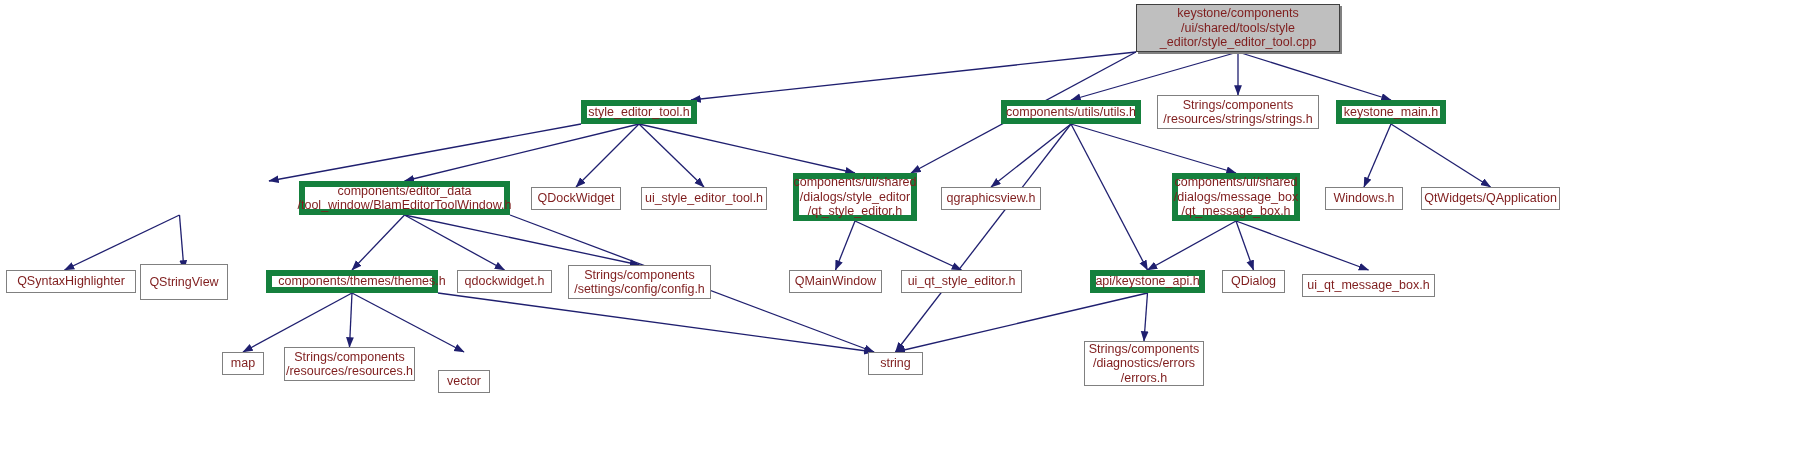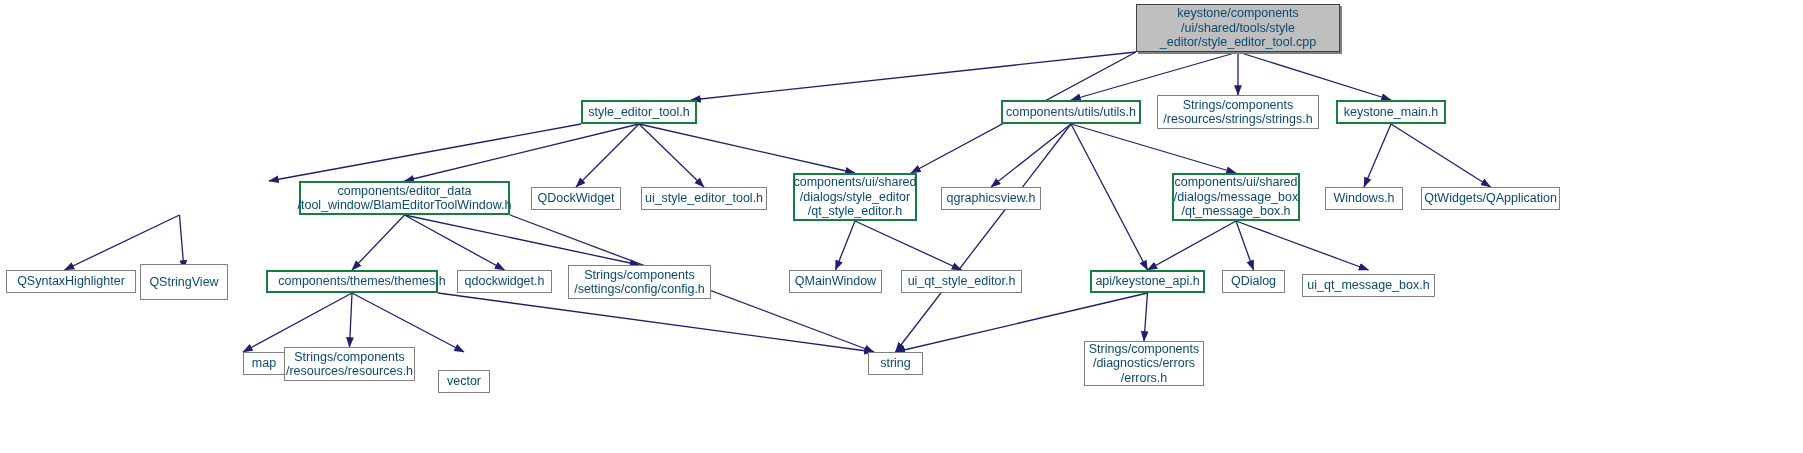--- a/index.html
+++ b/index.html
@@ -1,23 +1,23 @@
 <!DOCTYPE html>
 <html><head>
 <meta charset="utf-8">
 <style>
   html,body{margin:0;padding:0;background:#ffffff;}
   body{font-family:"Liberation Sans","DejaVu Sans",sans-serif;}
   #graph{position:relative;width:1803px;height:453px;background:#ffffff;overflow:hidden;}
   svg.edges{position:absolute;left:0;top:0;width:1803px;height:453px;pointer-events:none;}
   .node{position:absolute;box-sizing:border-box;display:flex;align-items:center;justify-content:center;
-        text-align:center;font-size:12.5px;line-height:14.5px;color:#0c4a6e;white-space:pre;
+        text-align:center;font-size:12.5px;line-height:14.5px;color:#7f1d1d;white-space:pre;
         background:#ffffff;border:1px solid #808080;}
   .node.root{background:#bfbfbf;border:1px solid #404040;box-shadow:2px 2px 0 #808080;}
-  .node.hdr{border:2px solid #15803d;}
+  .node.hdr{border:6px solid #15803d;}
   .node span{display:block;padding:0 4px;}
 </style>
 </head>
 <body>
 
 <div id="graph">
   <svg class="edges" id="edges-svg">
     <defs>
       <marker id="arrow" markerWidth="9" markerHeight="9" refX="7.5" refY="3" orient="auto" markerUnits="strokeWidth">
         <path d="M0,0 L8,3 L0,6 z" fill="#1f1f6f"></path>
@@ -82,21 +82,21 @@
     <div class="node plain" style="left: 140px; top: 264px; width: 88px; height: 36px;"><span>QStringView</span></div>
     <div class="node hdr" style="left: 266px; top: 270px; width: 172px; height: 23px; padding-left: 20px;"><span>components/themes/themes.h</span></div>
     <div class="node plain" style="left: 457px; top: 270px; width: 95px; height: 23px;"><span>qdockwidget.h</span></div>
     <div class="node plain" style="left: 568px; top: 265px; width: 143px; height: 34px;"><span>Strings/components
 /settings/config/config.h</span></div>
     <div class="node plain" style="left: 789px; top: 270px; width: 93px; height: 23px;"><span>QMainWindow</span></div>
     <div class="node plain" style="left: 901px; top: 270px; width: 121px; height: 23px;"><span>ui_qt_style_editor.h</span></div>
     <div class="node hdr" style="left: 1090px; top: 270px; width: 115px; height: 23px;"><span>api/keystone_api.h</span></div>
     <div class="node plain" style="left: 1222px; top: 270px; width: 63px; height: 23px;"><span>QDialog</span></div>
     <div class="node plain" style="left: 1302px; top: 274px; width: 133px; height: 23px; align-items: center;"><span>ui_qt_message_box.h</span></div>
-    <div class="node plain" style="left: 222px; top: 352px; width: 42px; height: 23px; margin-left: 21px;"><span>map</span></div>
+    <div class="node plain" style="left: 222px; top: 352px; width: 42px; height: 23px;"><span>map</span></div>
     <div class="node plain" style="left: 284px; top: 347px; width: 131px; height: 34px;"><span>Strings/components
 /resources/resources.h</span></div>
     <div class="node plain" style="left: 438px; top: 352px; width: 52px; height: 23px; margin-top: 18px;"><span>vector</span></div>
     <div class="node plain" style="left: 868px; top: 352px; width: 55px; height: 23px;"><span>string</span></div>
     <div class="node plain" style="left: 1084px; top: 341px; width: 120px; height: 45px;"><span>Strings/components
 /diagnostics/errors
 /errors.h</span></div>
   </div>
 
 </body></html>

